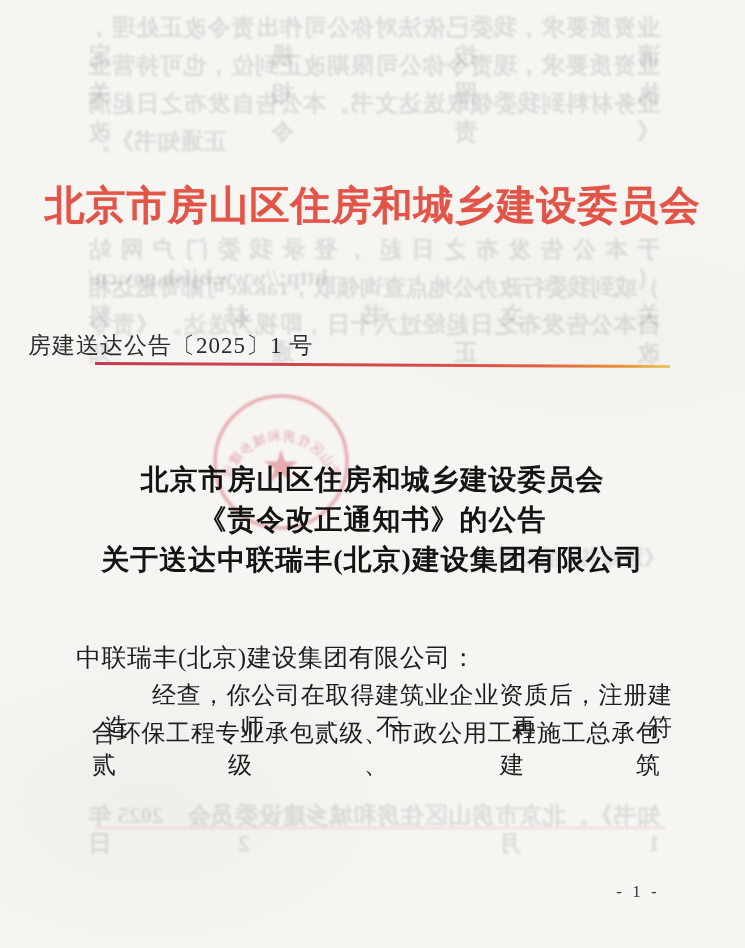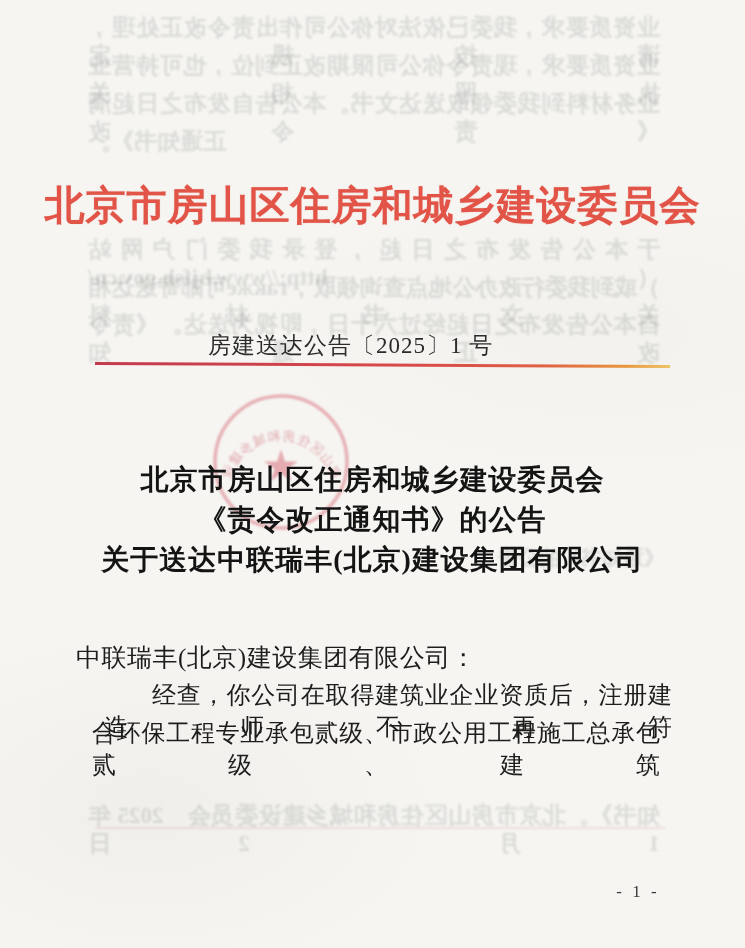--- a/index.html
+++ b/index.html
@@ -22,21 +22,21 @@
   .ghost-rule { position: absolute; z-index: 1; left: 95px; width: 570px; height: 2px;
                 background: rgba(205,140,135,0.20); filter: blur(1px); }
   
   .content { position: absolute; z-index: 2; }
   .red-header {
     left: 0; width: 745px; top: 178px; text-align: center;
     font-size: 40px; font-weight: 700; letter-spacing: 1px;
     color: #e15447; text-shadow: 0 0 1px rgba(226,96,80,0.55);
   }
   .doc-number {
-    left: 0; width: 673px; top: 330px; text-align: center; text-indent: 28px;
+    left: 0; width: 673px; top: 330px; text-align: left; text-indent: 28px;
     font-size: 23px; color: #2c2c2c; letter-spacing: 1px;
   }
   .red-divider {
     left: 95px; top: 362px; width: 575px; height: 3px;
     transform: rotate(0.3deg); transform-origin: left center;
     background: linear-gradient(90deg, #c23a4e 0%, #d84949 55%, #e06044 78%, #e8953c 92%, #edc568 100%);
   }
   .stamp-wrap { left: 206px; top: 387px; width: 150px; height: 150px;
                 transform: scaleX(-1); filter: blur(0.8px); opacity: 0.62; }
   .notice-title {

